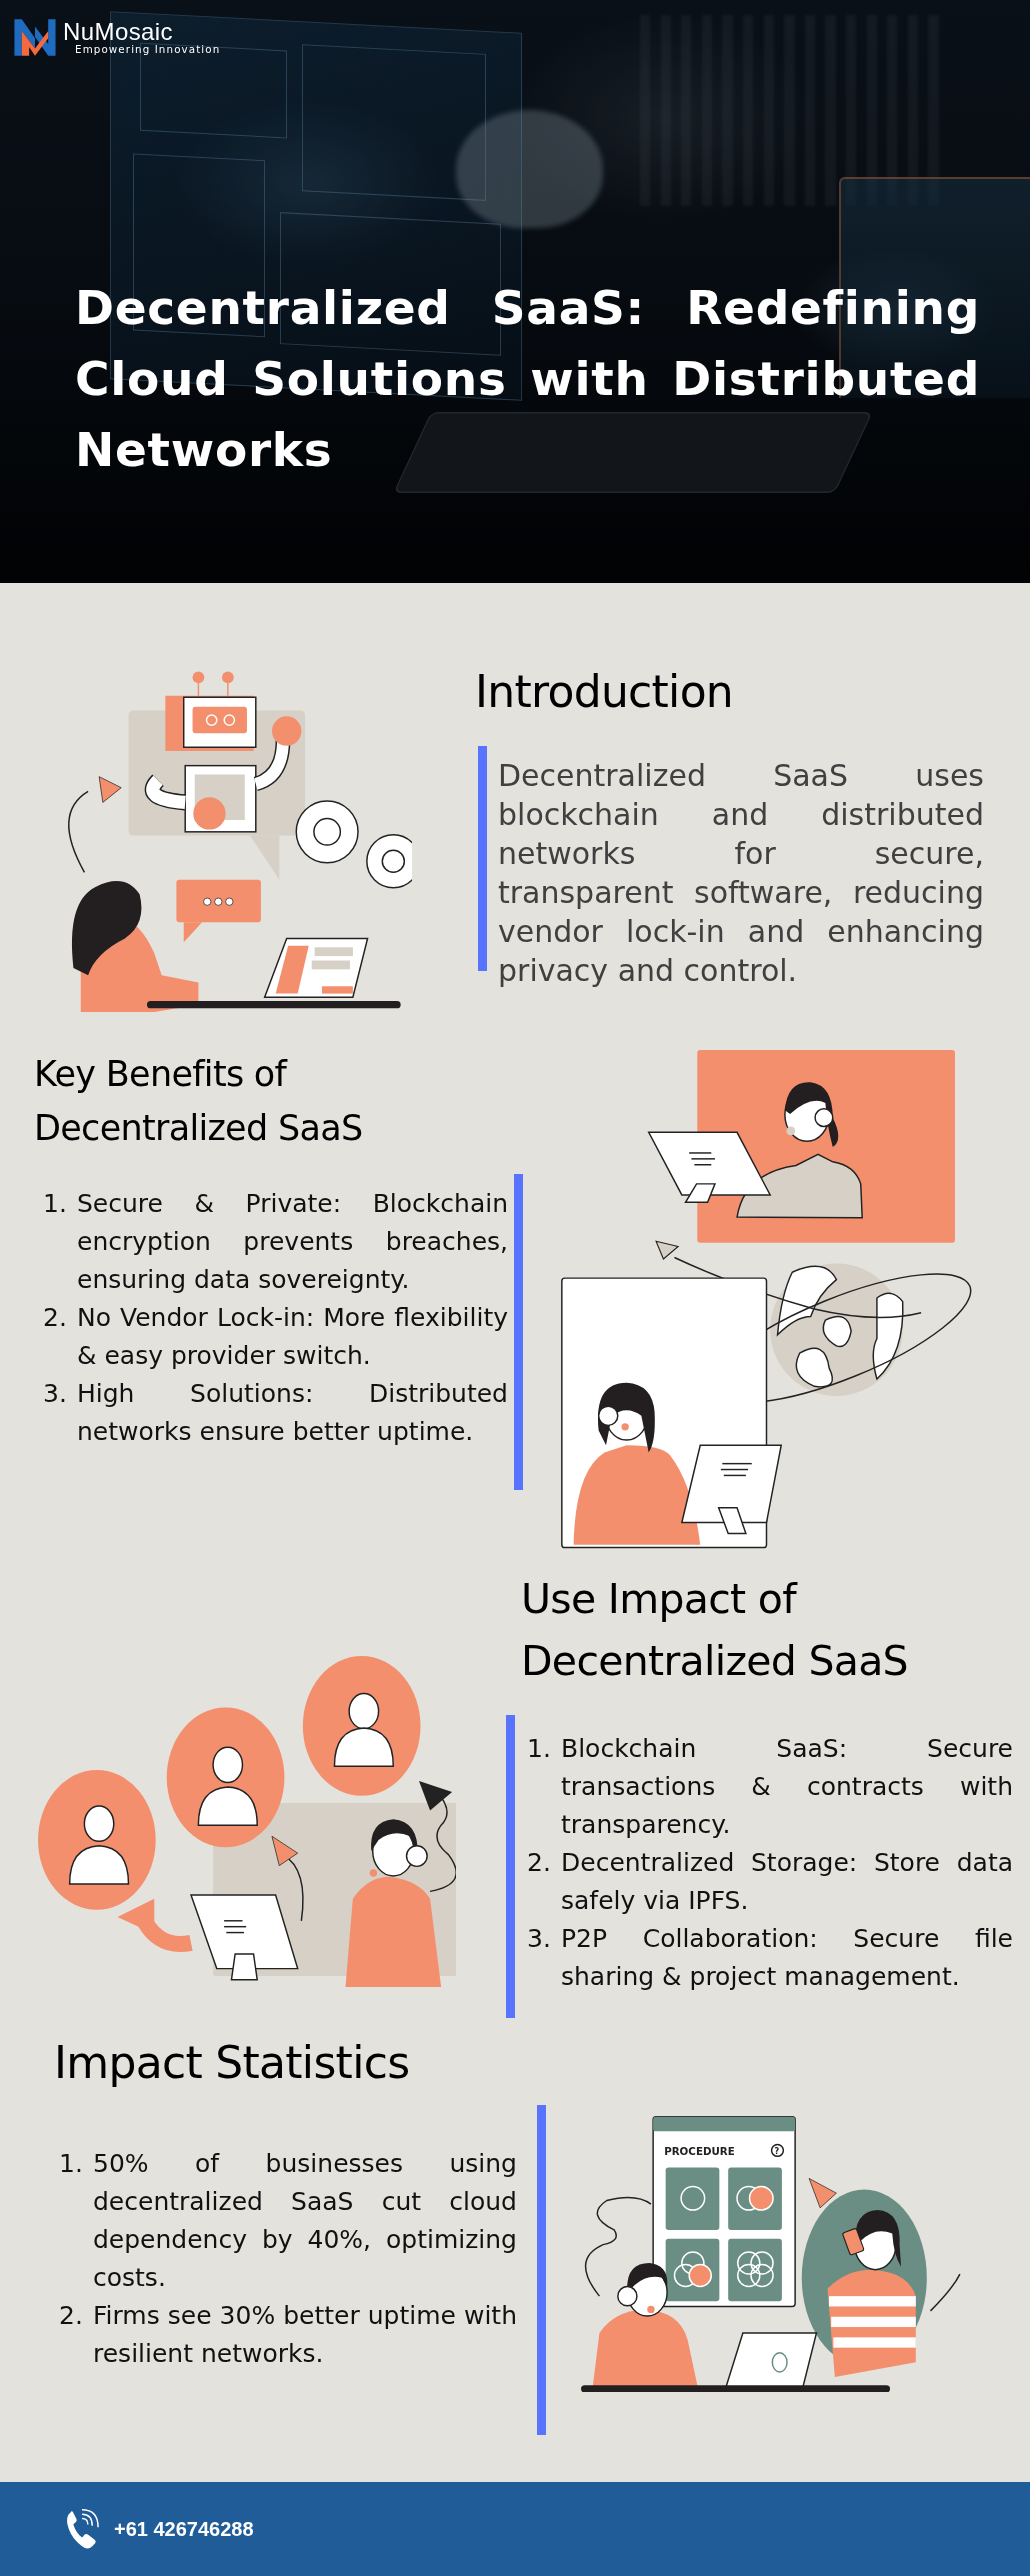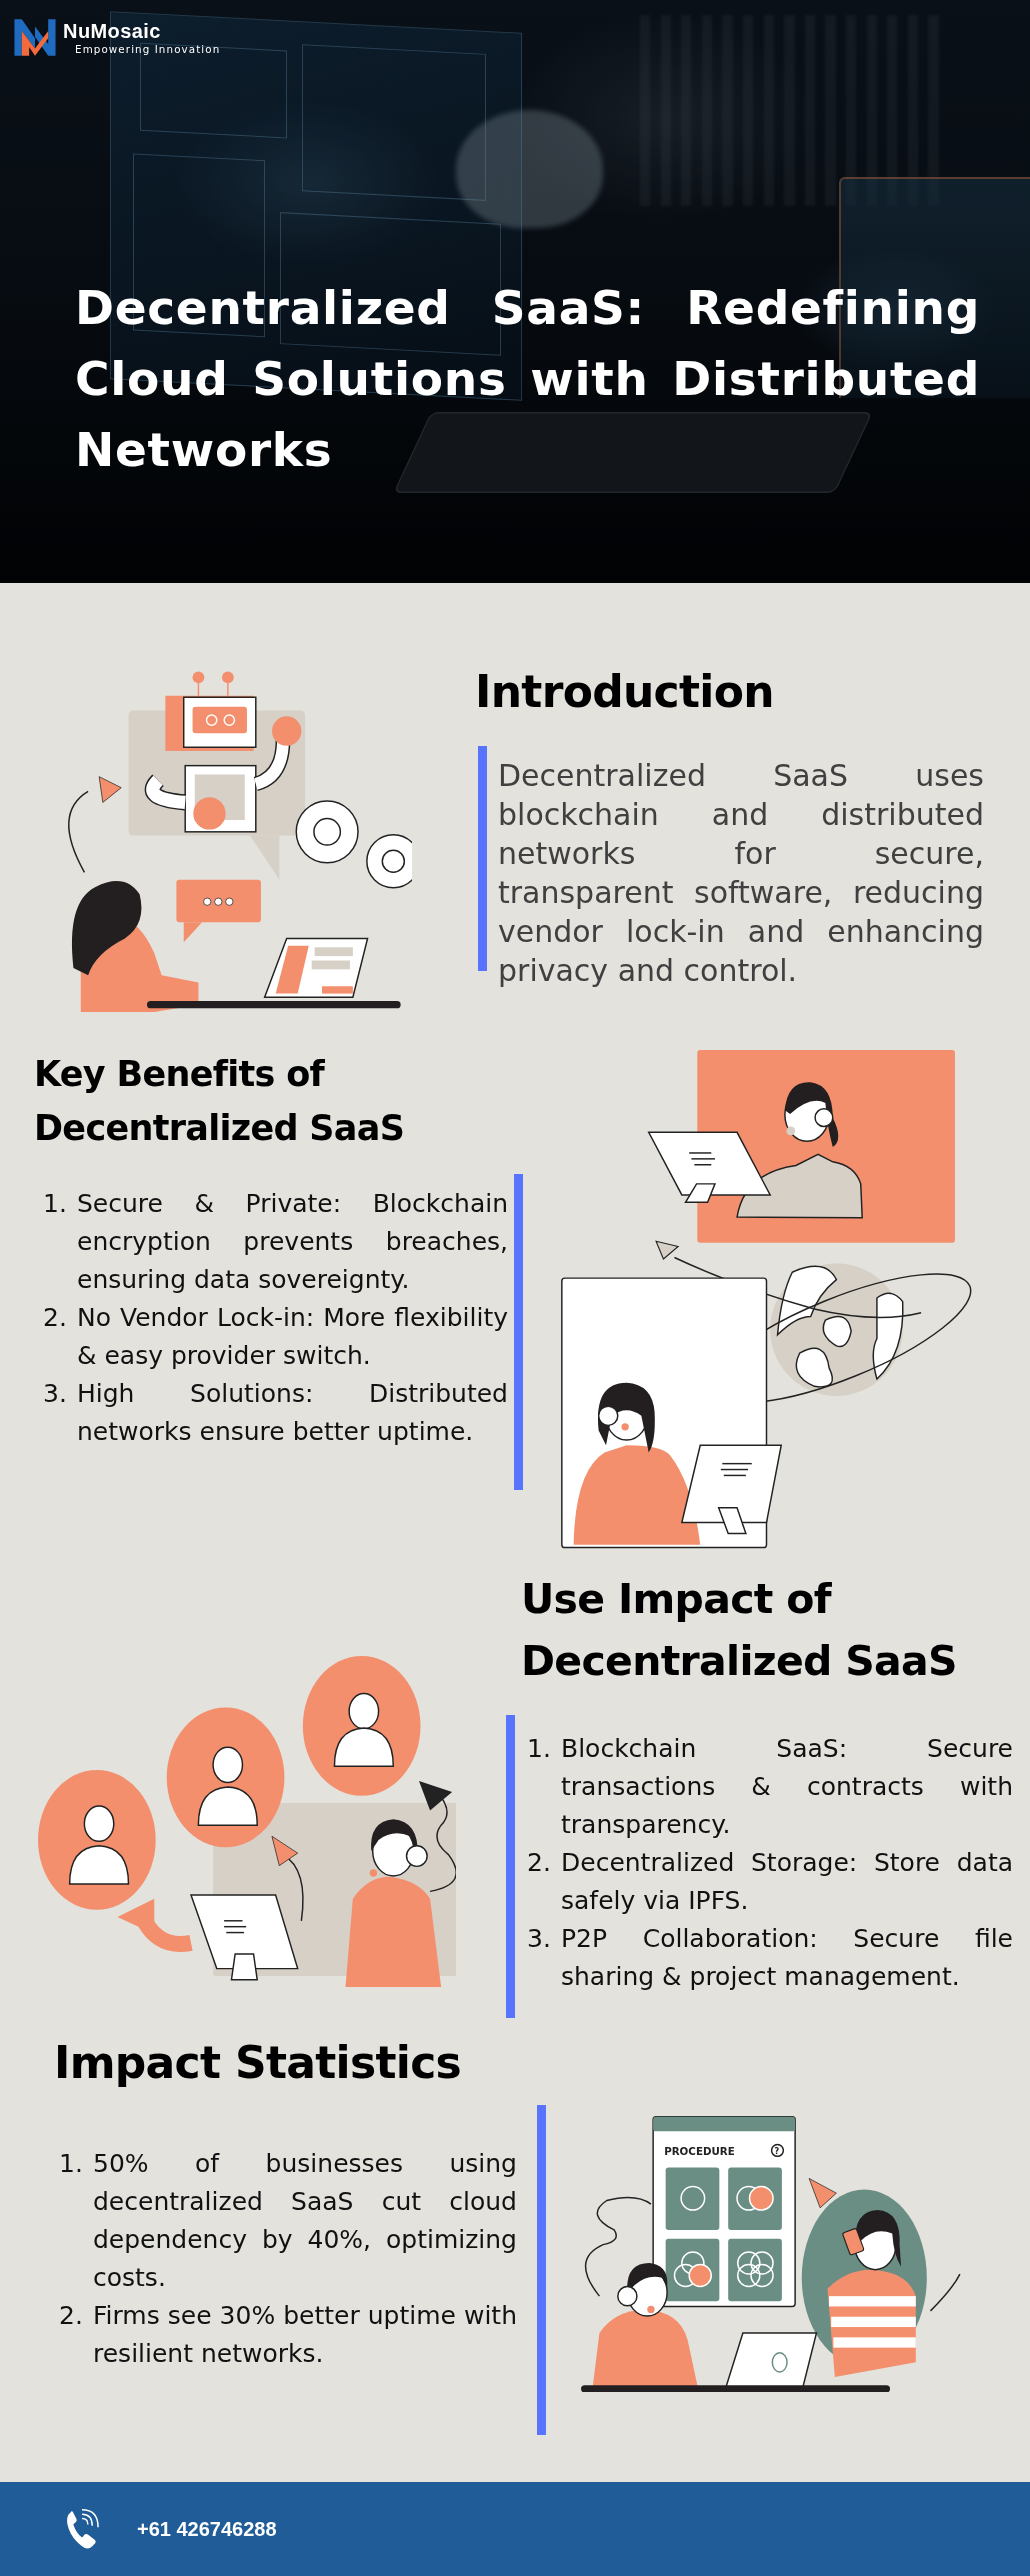--- a/index.html
+++ b/index.html
@@ -58,39 +58,39 @@
     filter: blur(1.5px);
   }
   .hero .overlay { position: absolute; inset: 0; background: rgba(0,0,0,0.25); }
 
   .logo {
     position: absolute; left: 13.2px; top: 16px; display: flex; align-items: center; gap: 5.9px;
   }
   .logo-mark { width: 44px; height: 43px; }
   .logo-text { display: flex; flex-direction: column; }
   .logo-name {
-    font-family: "Liberation Sans", sans-serif; font-weight: 700;
-    font-size: 20px; color: #fff; line-height: 25px; letter-spacing: 0.4px;
+    font-family: "Liberation Sans", sans-serif; font-weight: 400;
+    font-size: 24px; color: #fff; line-height: 25px; letter-spacing: 0.4px;
   }
   .logo-tag {
     font-family: "DejaVu Sans", sans-serif; font-size: 10.3px; color: #fff;
     letter-spacing: 1.1px; line-height: 11.8px; margin-left: 12px;
   }
 
   .hero-title {
     position: absolute; left: 63px; top: 272px; width: 905px;
     color: #fff; font-family: "DejaVu Sans", sans-serif; font-weight: 700;
     font-size: 47px; line-height: 71px; text-align: justify;
     letter-spacing: 0.7px;
     margin-left: 12px;
   }
 
   
   .heading {
-    position: absolute; font-family: "DejaVu Sans", sans-serif; font-weight: 700;
+    position: absolute; font-family: "DejaVu Sans", sans-serif; font-weight: 400;
     color: #000; letter-spacing: -0.7px;
   }
   .blue-bar { position: absolute; width: 8.8px; background: #5874ff; }
   .para {
     position: absolute; font-family: "DejaVu Sans", sans-serif; font-size: 30px;
     line-height: 39px; color: #404040; text-align: justify;
   }
   .olist { position: absolute; list-style: none; }
   .olist li {
     display: flex; font-family: "DejaVu Sans", sans-serif; font-size: 25px;
@@ -99,21 +99,21 @@
   .olist li .num { width: 34px; flex: 0 0 34px; }
   .olist li .txt { flex: 1; text-align: justify; }
 
   .illus { position: absolute; }
 
   
   .footer {
     position: absolute; left: 0; top: 2482px; width: 1030px; height: 94px;
     background: #1f5c98; display: flex; align-items: center;
   }
-  .contact { position: absolute; display: flex; align-items: center; gap: 36px; }
+  .contact { position: absolute; display: flex; align-items: center; gap: 13px; }
   .contact-text {
     font-family: "Liberation Sans", sans-serif; font-weight: 700; font-size: 20px; color: #fff;
   }
 </style>
 </head>
 <body>
 
 <section class="hero">
   <div class="window-light"></div>
   <div class="monitor-left">

